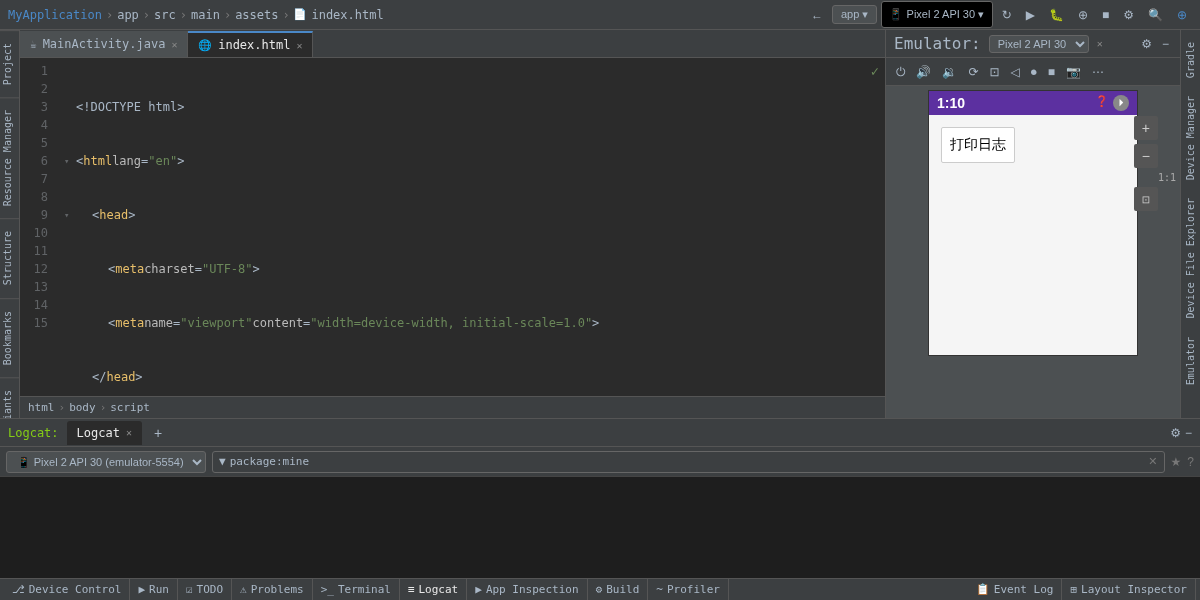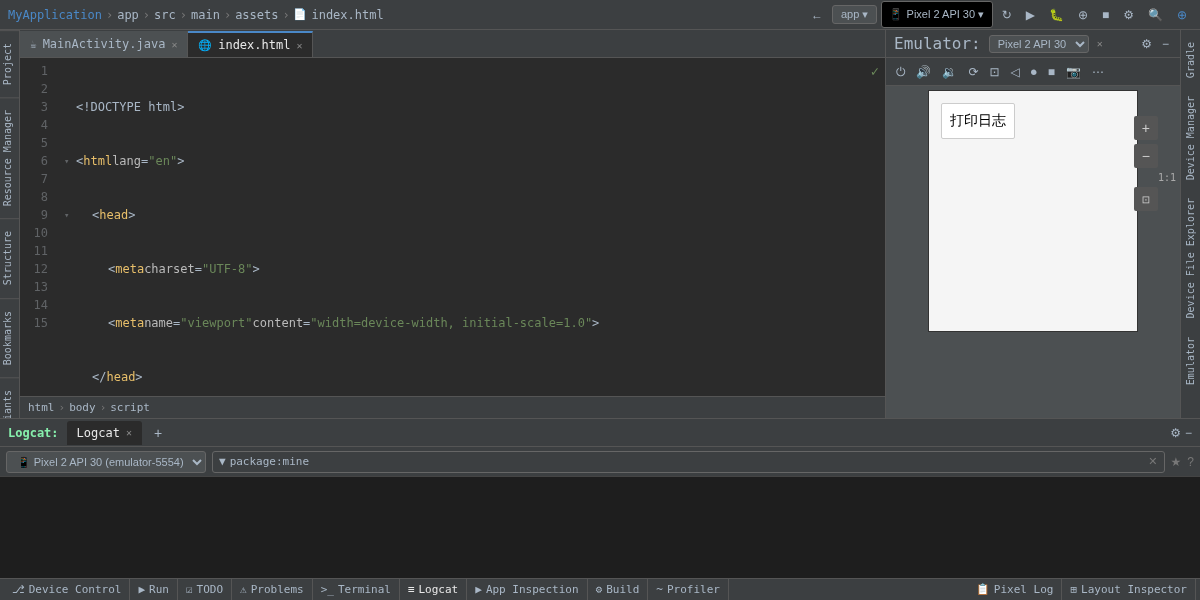--- a/index.html
+++ b/index.html
@@ -315,22 +315,22 @@
       height: 28px;
       background: #3c3f41;
       display: flex;
       align-items: center;
       padding: 0 8px;
       gap: 8px;
       border-bottom: 1px solid #555;
     }
     .logcat-label {
       font-size: 12px;
-      color: #86efac;
-      font-weight: bold;
+      color: #84cc16;
+      font-weight: normal;
     }
     .logcat-tab {
       height: 24px;
       display: flex;
       align-items: center;
       padding: 0 10px;
       gap: 6px;
       font-size: 12px;
       cursor: pointer;
       color: #a9b7c6;
@@ -604,20 +604,27 @@
       <button class="em-tool-btn">⊡</button>
       <button class="em-tool-btn">◁</button>
       <button class="em-tool-btn">⏺</button>
       <button class="em-tool-btn">■</button>
       <button class="em-tool-btn">📷</button>
       <button class="em-tool-btn">⋯</button>
     </div>
 
     <div class="emulator-screen-container">
       <div class="emulator-screen">
+        <div class="screen-status-bar">
+          <span class="screen-time">1:10</span>
+          <div class="screen-status-icons">
+            <span>❓</span>
+            <span style="background:#888; border-radius:50%; width:16px; height:16px; display:inline-flex; align-items:center; justify-content:center; font-size:10px;">⏵</span>
+          </div>
+        </div>
         <div class="screen-content">
           <button class="screen-button">打印日志</button>
         </div>
       </div>
 
       <div class="emulator-side-controls">
         <button class="side-ctrl-btn">+</button>
         <button class="side-ctrl-btn">−</button>
         <div class="side-ctrl-ratio">1:1</div>
         <button class="side-ctrl-btn" style="font-size:10px;">⊡</button>
@@ -700,19 +707,19 @@
     <span>⚙</span>
     <span>Build</span>
   </div>
   <div class="status-item">
     <span>~</span>
     <span>Profiler</span>
   </div>
   <div style="flex:1;"></div>
   <div class="status-item">
     <span>📋</span>
-    <span>Pixel Log</span>
+    <span>Event Log</span>
   </div>
   <div class="status-item">
     <span>⊞</span>
     <span>Layout Inspector</span>
   </div>
 </div>
 
 </body></html>

